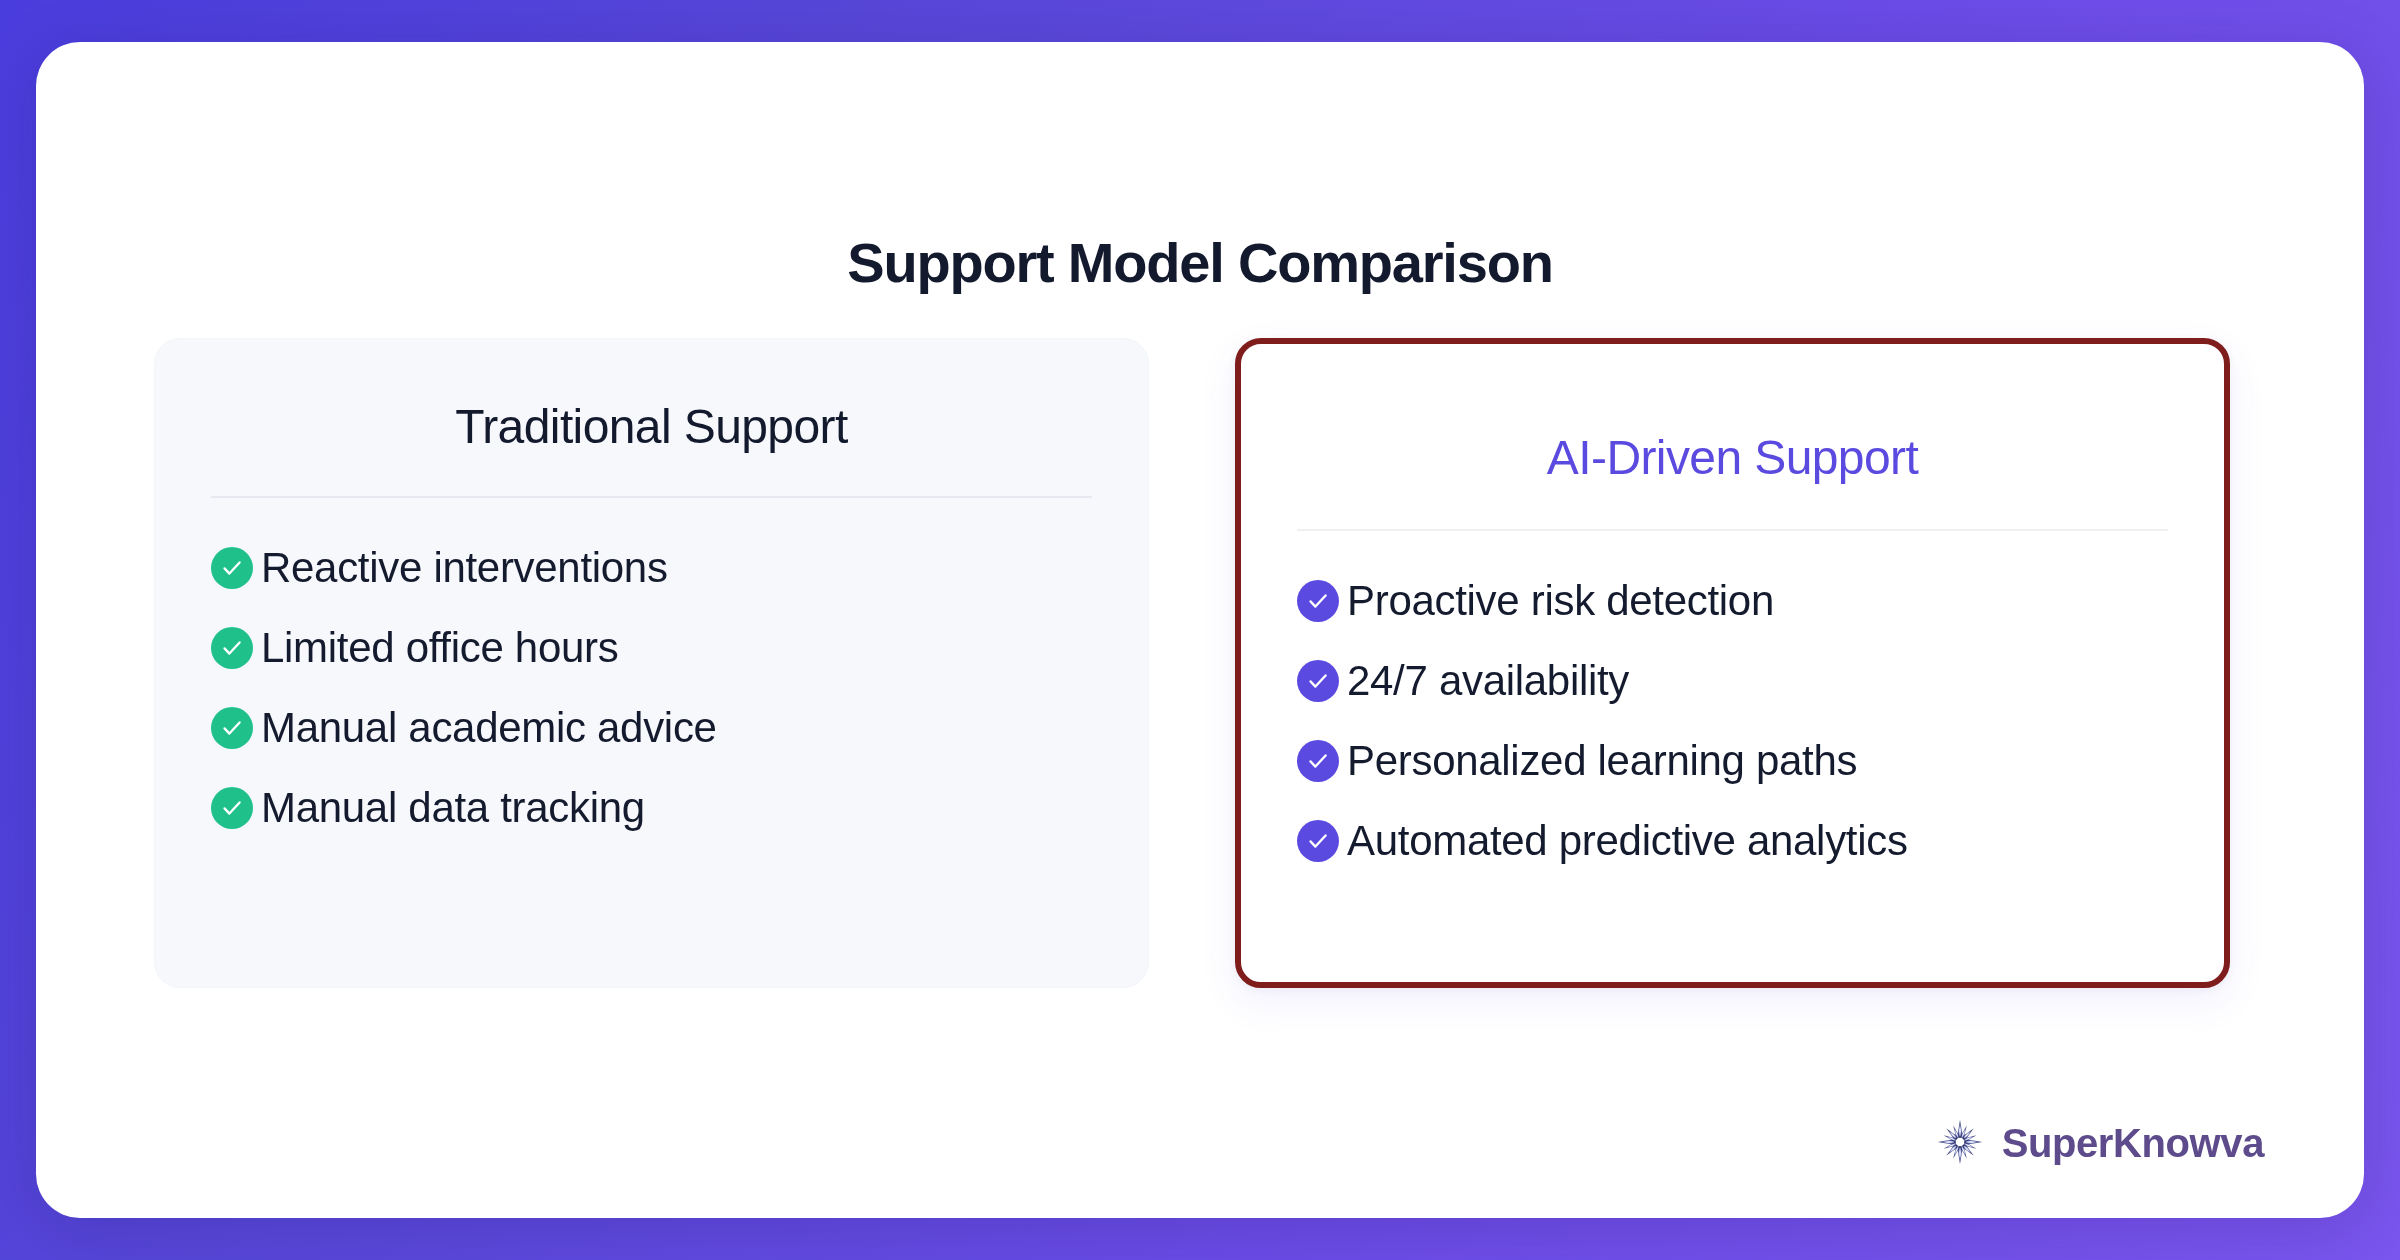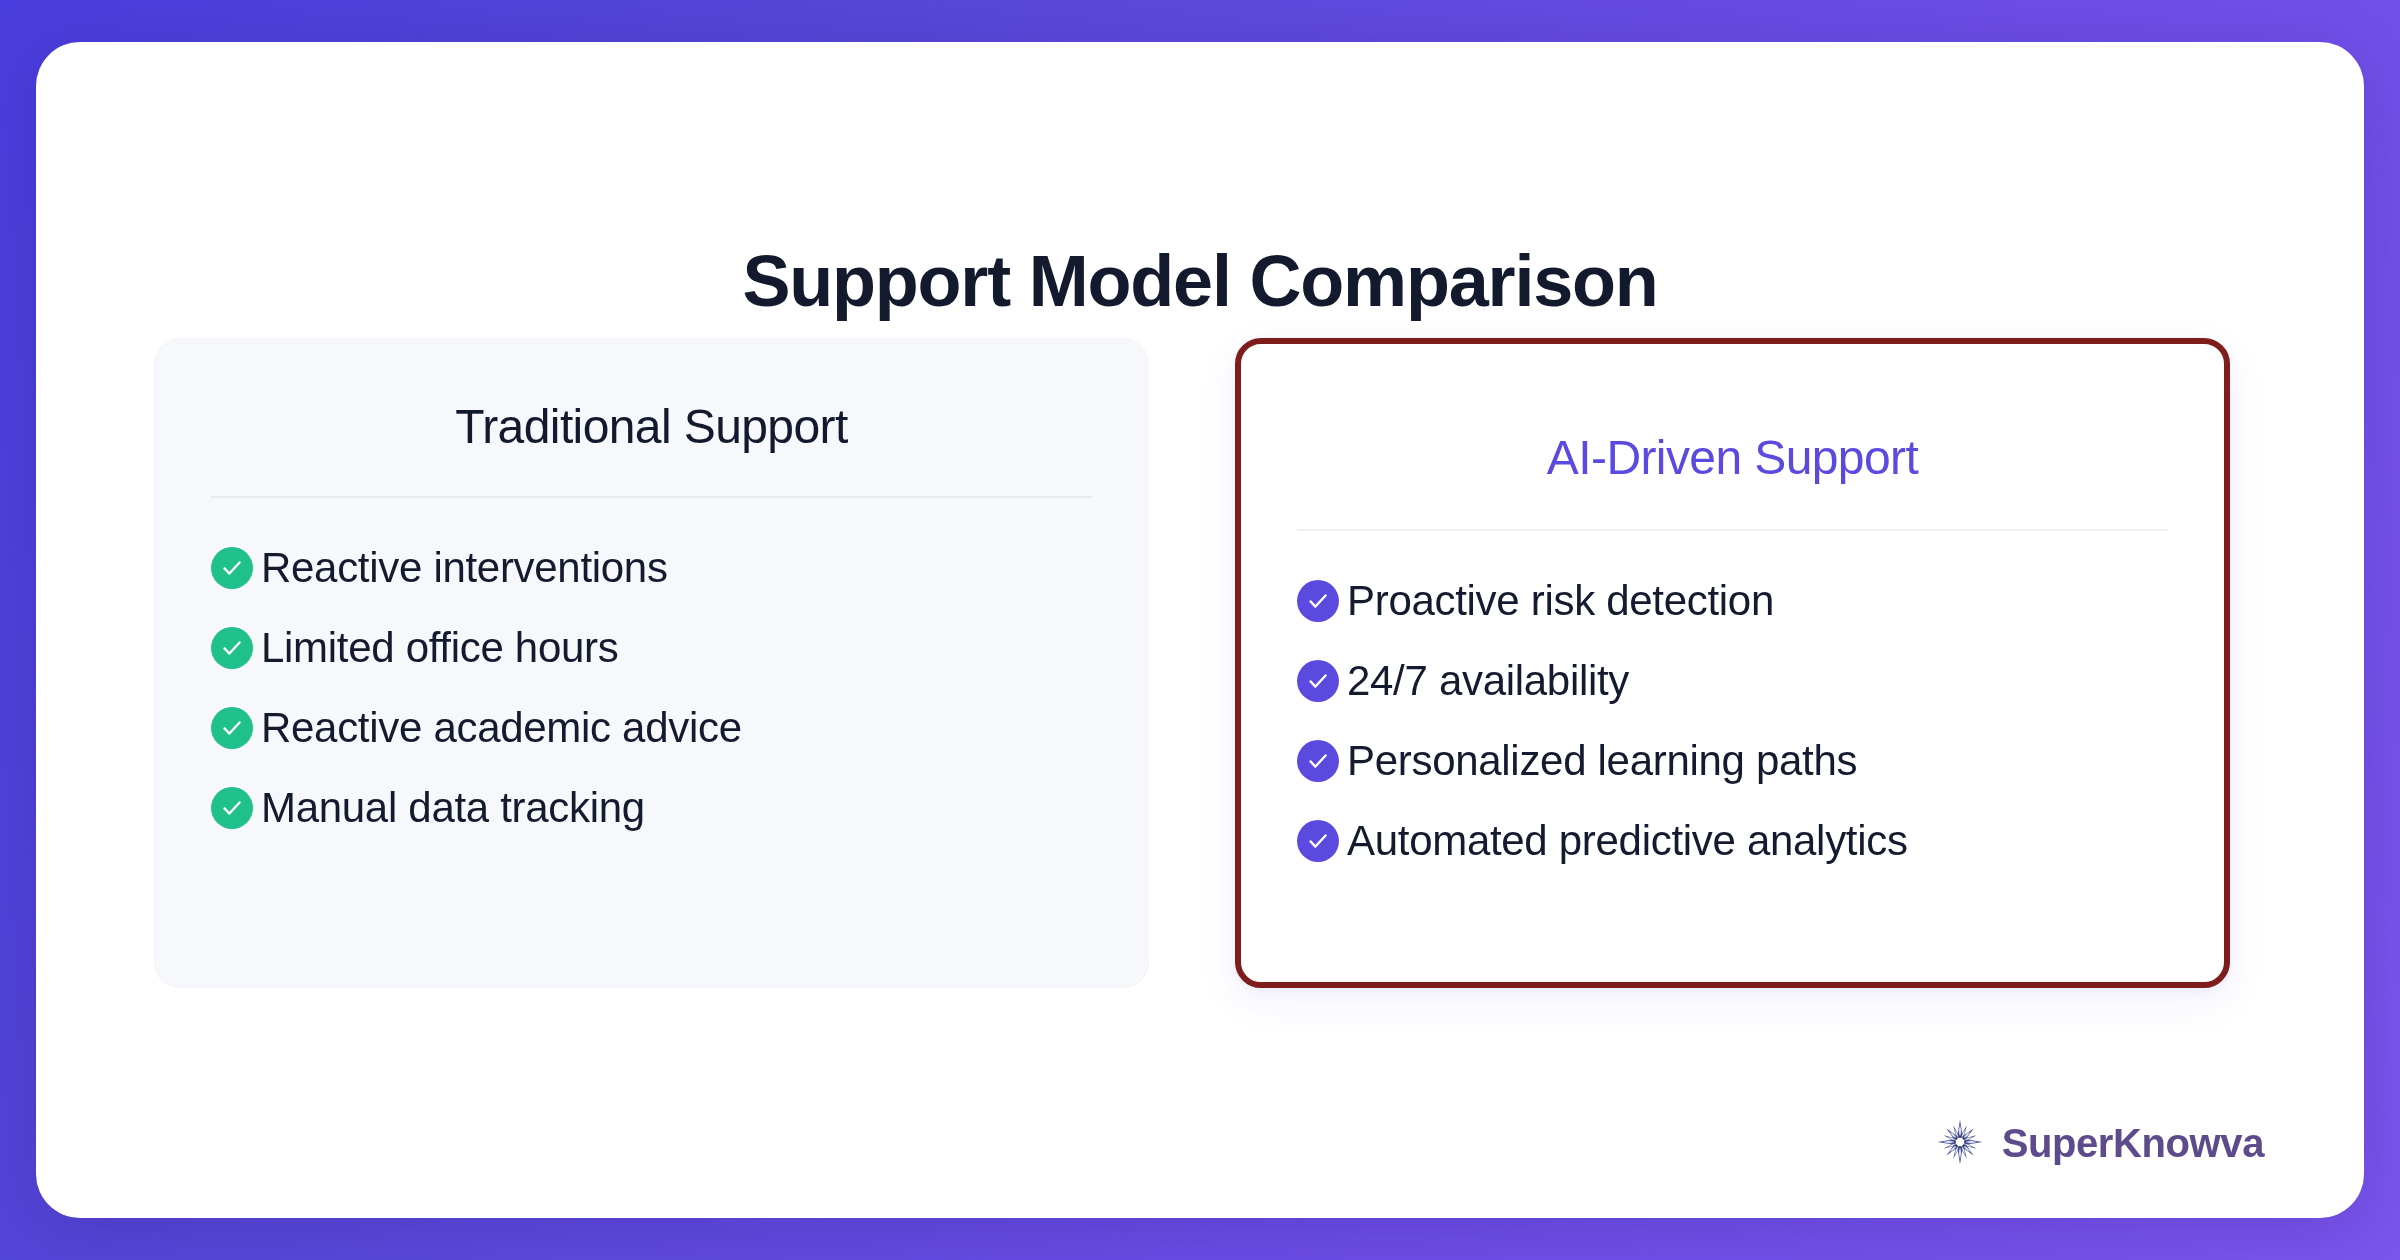--- a/index.html
+++ b/index.html
@@ -25,21 +25,21 @@
     box-shadow: 0 10px 60px rgba(30, 18, 90, 0.18);
     overflow: hidden;
   }
 
   .page-title {
     position: absolute;
     left: 0;
     top: 150px;
     width: 2328px;
     text-align: center;
-    font-size: 72px;
+    font-size: 56px;
     font-weight: 700;
     letter-spacing: -1.2px;
     color: #141a2e;
     white-space: nowrap;
   }
 
   .columns {
     position: absolute;
     left: 118px;
     top: 296px;
@@ -174,21 +174,21 @@
           </span>
           <span class="feature-text">Limited office hours</span>
         </li>
 
         <li class="feature-item">
           <span class="check-badge badge--green">
             <svg width="26" height="26" viewBox="0 0 26 26" aria-hidden="true">
               <path d="M5.5 13.4 L10.4 18.6 L20.6 7.4" fill="none" stroke="#ffffff" stroke-width="2.3" stroke-linecap="round" stroke-linejoin="round"></path>
             </svg>
           </span>
-          <span class="feature-text">Reactive academic advice</span>
+          <span class="feature-text">Manual academic advice</span>
         </li>
 
         <li class="feature-item">
           <span class="check-badge badge--green">
             <svg width="26" height="26" viewBox="0 0 26 26" aria-hidden="true">
               <path d="M5.5 13.4 L10.4 18.6 L20.6 7.4" fill="none" stroke="#ffffff" stroke-width="2.3" stroke-linecap="round" stroke-linejoin="round"></path>
             </svg>
           </span>
           <span class="feature-text">Manual data tracking</span>
         </li>

